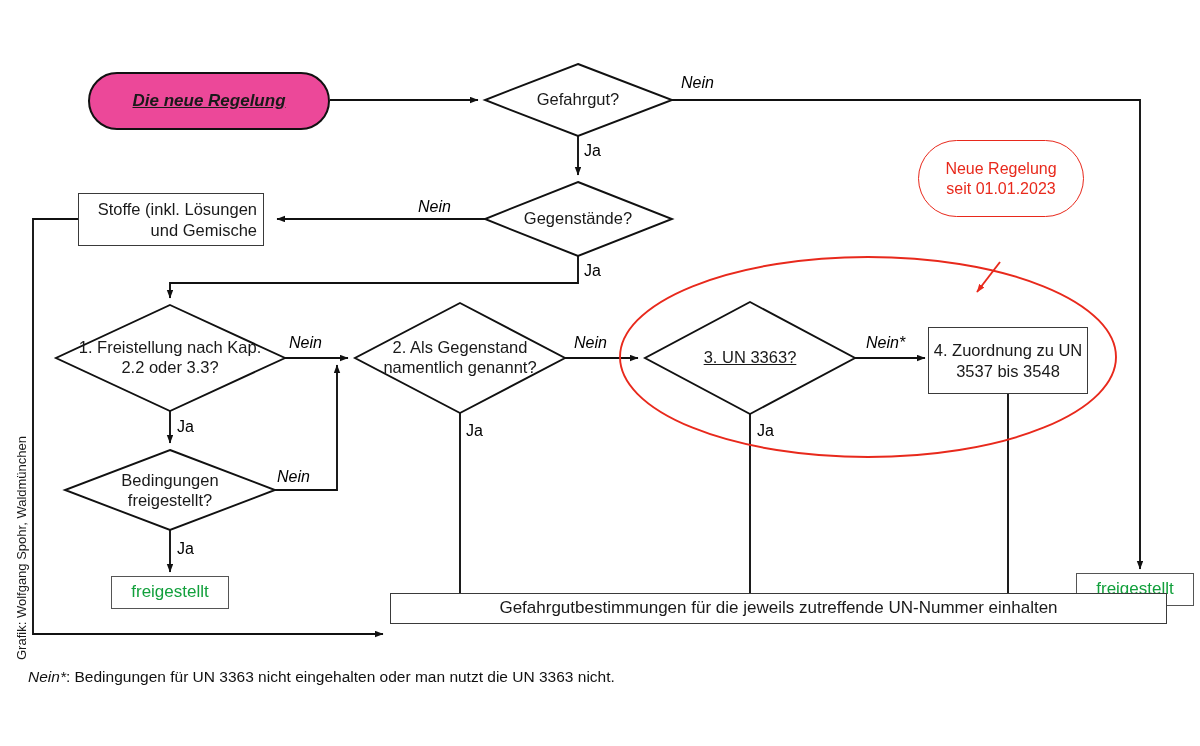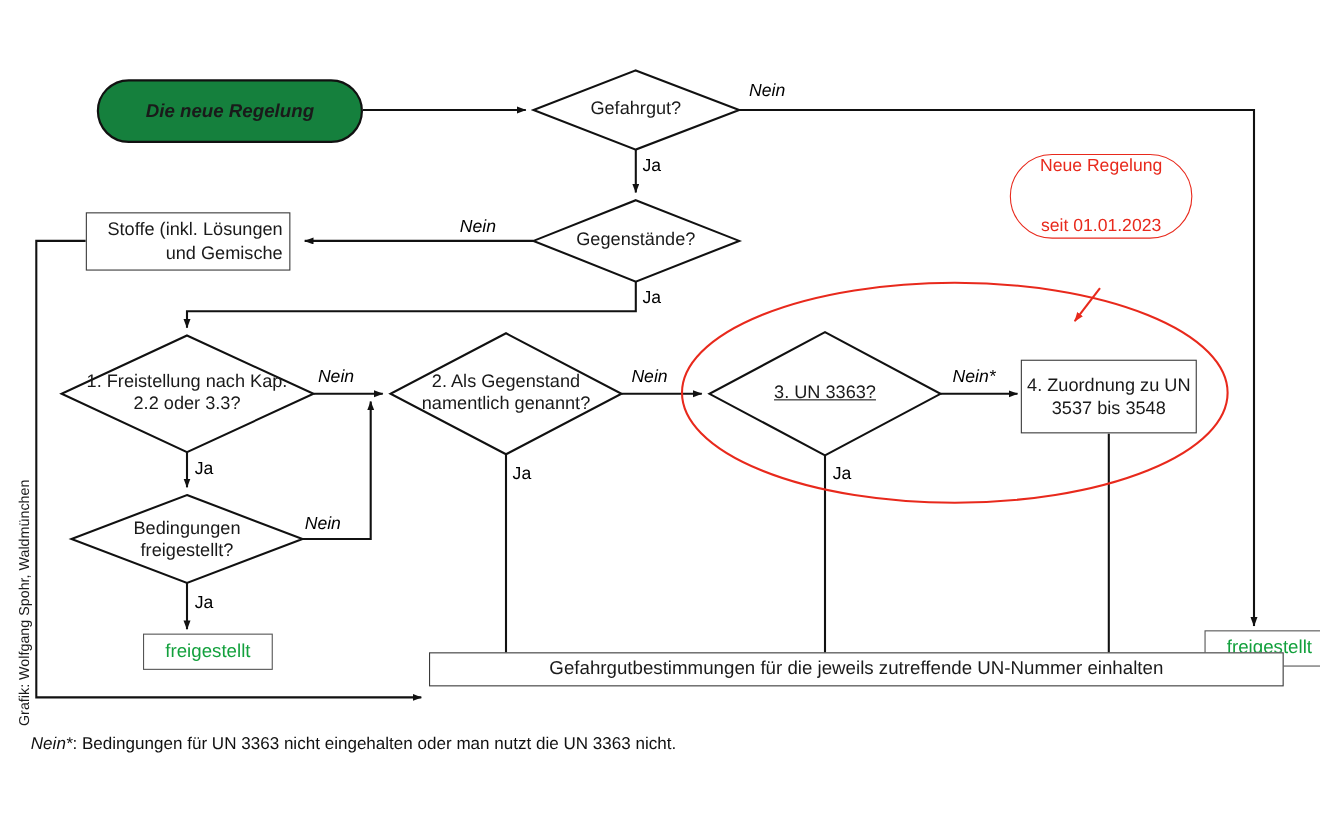--- a/index.html
+++ b/index.html
@@ -31,36 +31,36 @@
     align-items: center;
     justify-content: center;
     text-align: center;
     line-height: 1.22;
     color: #1a1a1a;
     z-index: 3;
   }
   .terminator {
     border: 2px solid #111111;
     border-radius: 999px;
-    background: #15803d;
+    background: #ec4899;
     font-style: italic;
     font-weight: bold;
     font-size: 17px;
+    text-decoration: underline;
   }
   .process {
     border: 1.6px solid #3a3a3a;
     background: #ffffff;
     font-size: 16.5px;
   }
   .result-box {
     border: 1.6px solid #555555;
     background: #ffffff;
     font-size: 17px;
     color: #12a03c;
-    margin-left: 19px;
   }
   .wide-bar {
     border: 1.6px solid #3a3a3a;
     background: #ffffff;
     font-size: 17px;
   }
   .diamond-label {
     position: absolute;
     display: flex;
     align-items: center;
@@ -85,21 +85,21 @@
   }
   .callout {
     position: absolute;
     box-sizing: border-box;
     border: 1.8px solid #e8291c;
     border-radius: 999px;
     color: #e8291c;
     background: #ffffff;
     display: flex;
     align-items: center;
-    justify-content: space-between;
+    justify-content: center;
     text-align: center;
     font-size: 16px;
     line-height: 1.25;
     z-index: 5;
   }
   .footnote {
     position: absolute;
     font-size: 15.5px;
     color: #111111;
     white-space: nowrap;

